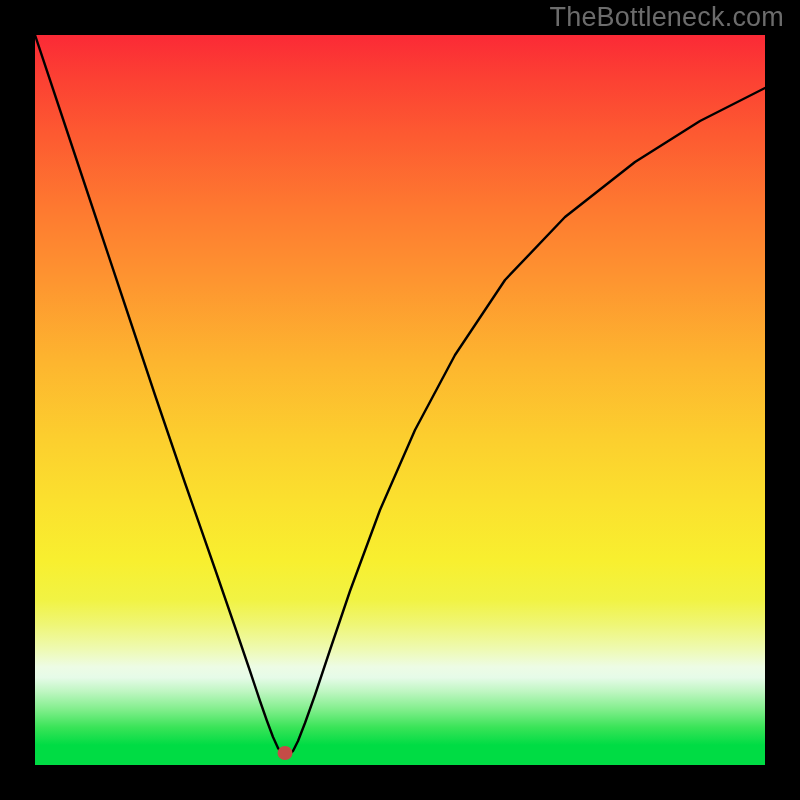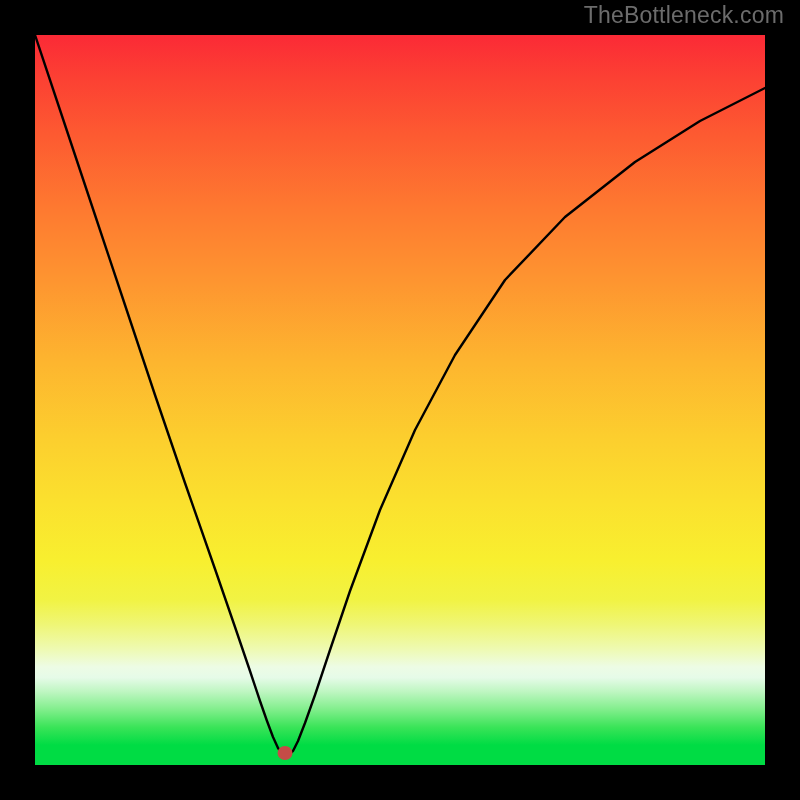--- a/index.html
+++ b/index.html
@@ -17,21 +17,21 @@
     top: 0;
     width: 800px;
     height: 800px;
     background: #000;
   }
   .watermark {
     position: absolute;
     top: 2px;
     right: 16px;
     color: #6c6c6c;
-    font-size: 23px;
+    font-size: 27px;
     letter-spacing: 0.2px;
     font-weight: 400;
     user-select: none;
     text-align: center;
   }
   .plot-area {
     position: absolute;
     left: 35px;
     top: 35px;
     width: 730px;

